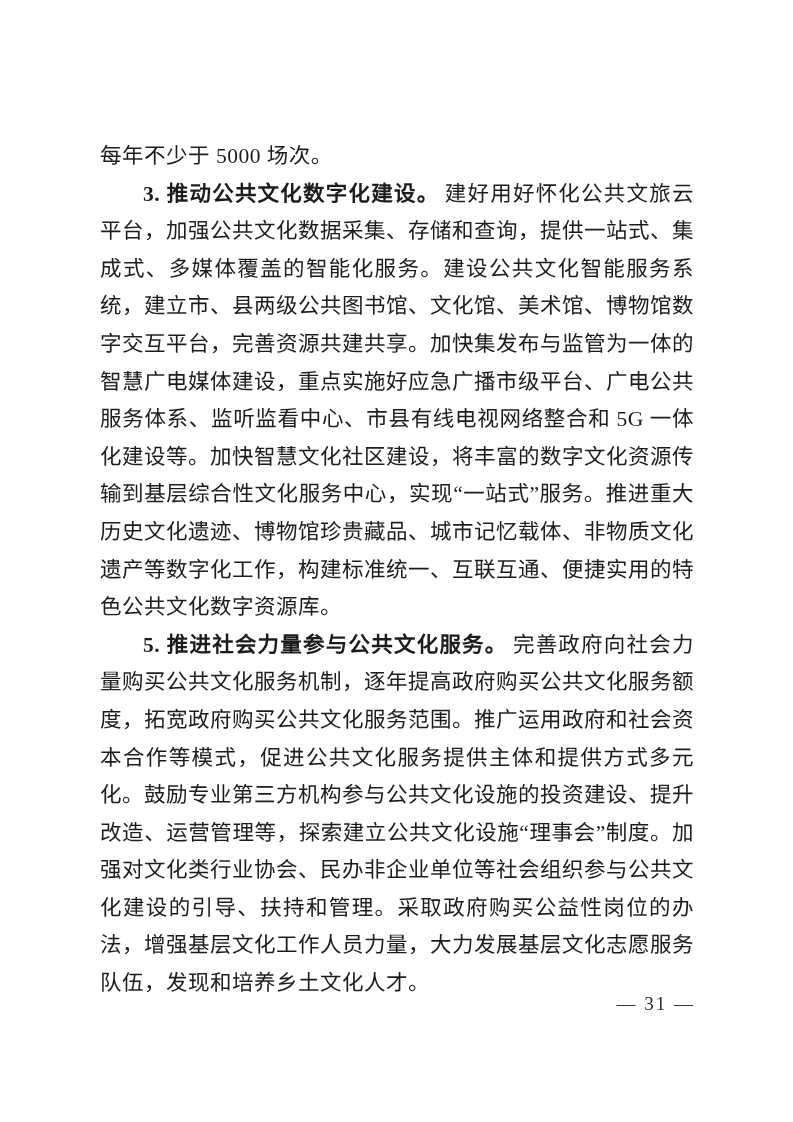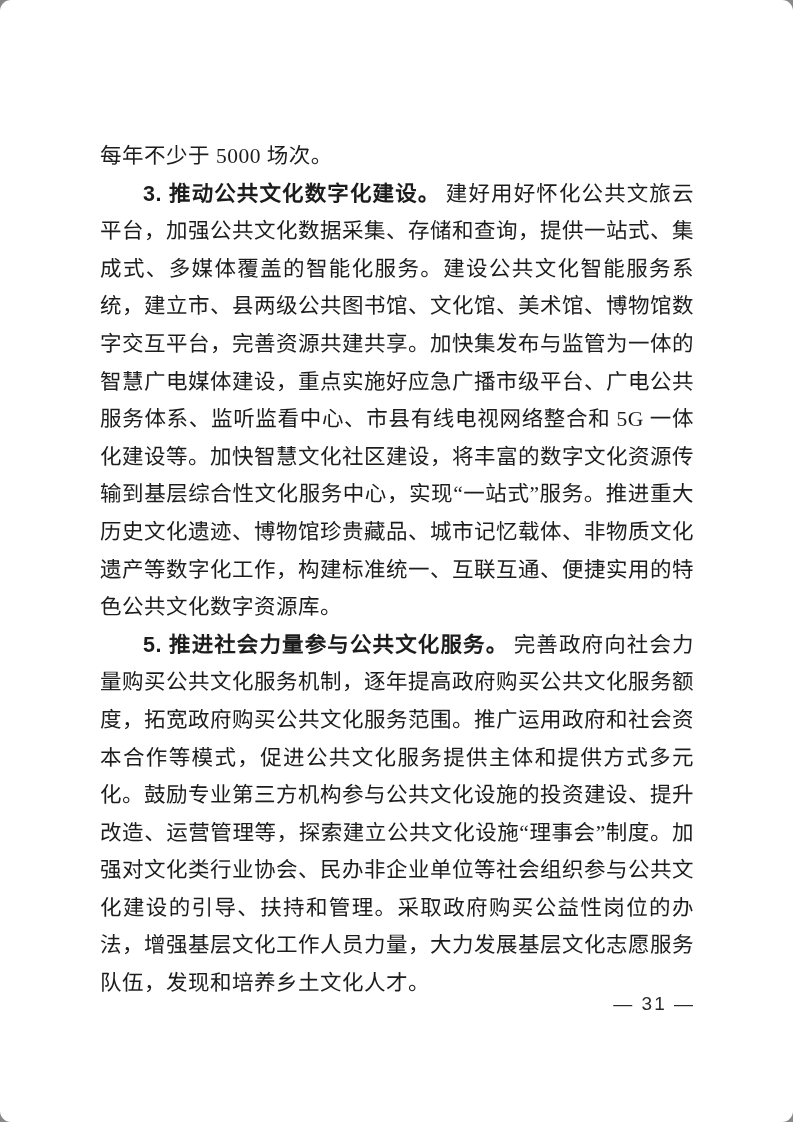--- a/index.html
+++ b/index.html
@@ -6,48 +6,47 @@
   html, body { background: #888; }
   .page {
     position: relative;
     width: 793px;
     height: 1122px;
     margin: 0 auto;
     background: #ffffff;
     color: #1c1c1c;
     font-family: "Liberation Serif", "DejaVu Serif", serif;
     overflow: hidden;
-    border-radius: 11px;
   }
   .content {
     position: absolute;
     left: 100px;
     top: 138px;
     width: 594px;
     font-size: 21.5px;
     line-height: 37.6px;
     text-align: justify;
     text-align-last: left;
     letter-spacing: 0.5px;
   }
   .para { text-align: justify; }
   .para.indented { text-indent: 2em; }
   .para .heading {
     font-weight: bold;
-    font-family: Liberation Sans, sans-serif;
+    font-family: Liberation Serif, serif;
   }
   .para .heading::after { content: ""; margin-right: 0.25em; }
   .footer {
     position: absolute;
     right: 98px;
     top: 993px;
     font-size: 19px;
     letter-spacing: 2px;
     color: #2a2a2a;
-    font-family: Liberation Sans, sans-serif;
+    font-family: Liberation Serif, serif;
   }
 </style>
 </head>
 <body>
 
 <div class="page">
   <div class="content">
 
     <p class="para">
       <span>每年不少于 5000 场次。</span>

